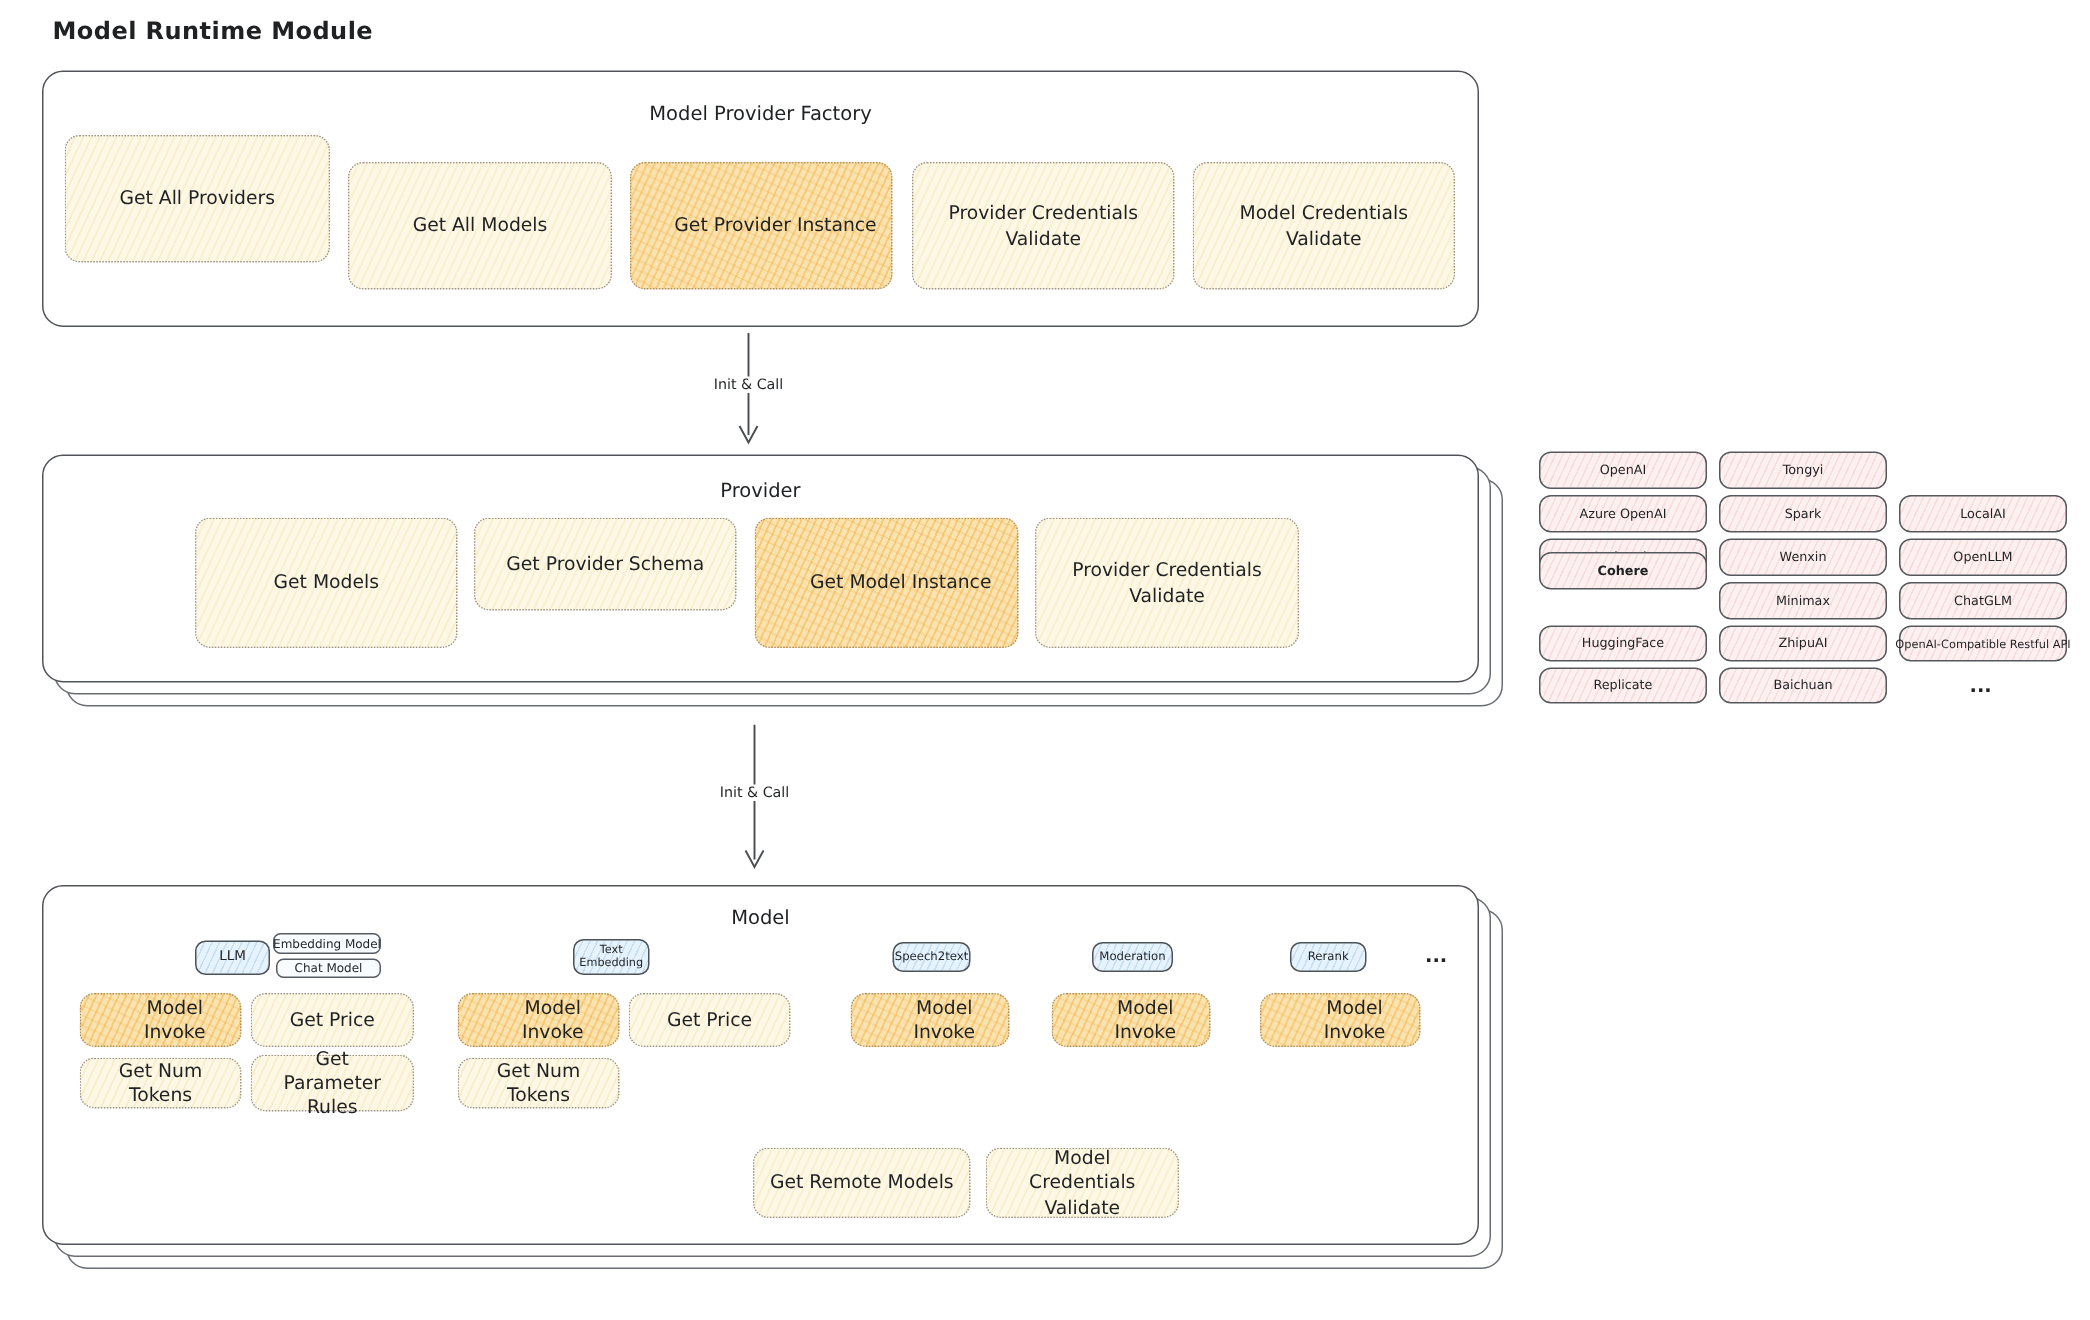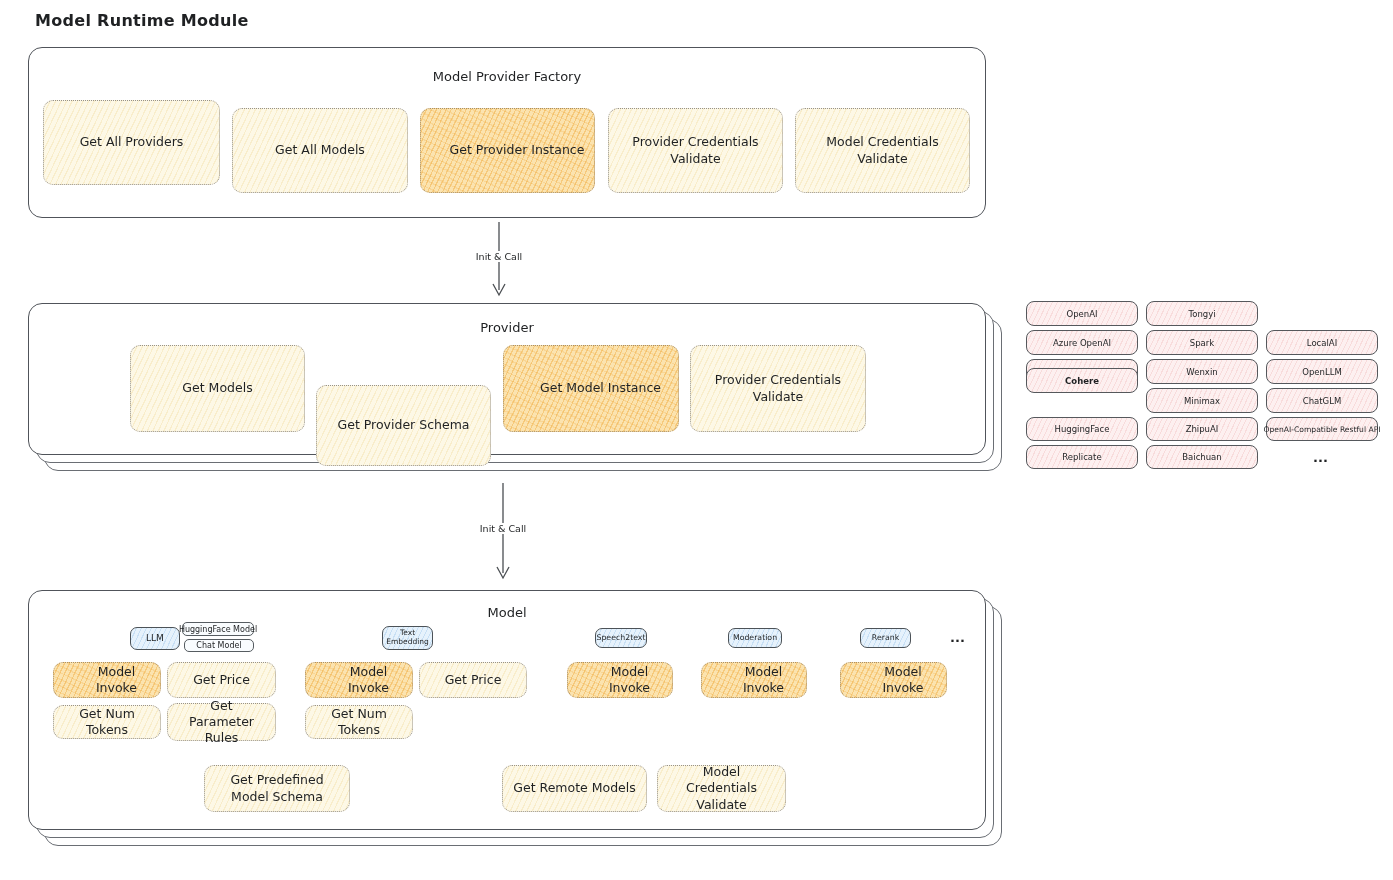--- a/index.html
+++ b/index.html
@@ -128,39 +128,39 @@
 </head>
 <body>
 
 <div class="canvas">
 
   <div class="diagram-title">Model Runtime Module</div>
 
   <div class="container" style="left:28px; top:47px; width:958px; height:171px;"></div>
   <div class="container-label" style="left:28px; top:69px; width:958px;">Model Provider Factory</div>
 
-  <div class="node light" style="left:43px;  top:100px; width:177px; height:85px;">Get All Providers</div>
+  <div class="node light" style="left:43px;  top:90px; width:177px; height:85px;">Get All Providers</div>
   <div class="node light" style="left:232px; top:108px; width:176px; height:85px;">Get All Models</div>
   <div class="node hl" style="left:420px; top:108px; width:175px; height:85px;">Get Provider Instance</div>
   <div class="node light" style="left:608px; top:108px; width:175px; height:85px;">Provider Credentials Validate</div>
   <div class="node light" style="left:795px; top:108px; width:175px; height:85px;">Model Credentials Validate</div>
 
   <svg class="arrow-svg" style="left:489px; top:222px;" width="20" height="76">
     <line x1="10" y1="0" x2="10" y2="68" stroke="#4a4e52" stroke-width="1.3"></line>
     <polyline points="4,62 10,73 16,62" fill="none" stroke="#4a4e52" stroke-width="1.3"></polyline>
   </svg>
   <div class="arrow-label" style="left:469px; top:251px; width:60px;">Init &amp; Call</div>
 
   <div class="stack-layer" style="left:44px; top:319px; width:958px; height:152px;"></div>
   <div class="stack-layer" style="left:36px; top:311px; width:958px; height:152px;"></div>
   <div class="container" style="left:28px; top:303px; width:958px; height:152px;"></div>
   <div class="container-label" style="left:28px; top:320px; width:958px;">Provider</div>
 
   <div class="node light" style="left:130px; top:345px; width:175px; height:87px;">Get Models</div>
-  <div class="node light" style="left:316px; top:345px; width:175px; height:81px;margin-top:40px;">Get Provider Schema</div>
+  <div class="node light" style="left:316px; top:345px; width:175px; height:62px;">Get Provider Schema</div>
   <div class="node hl" style="left:503px; top:345px; width:176px; height:87px;">Get Model Instance</div>
   <div class="node light" style="left:690px; top:345px; width:176px; height:87px;">Provider Credentials Validate</div>
 
   <div class="pink-box" style="left:1026px; top:301px; width:112px; height:25px;">OpenAI</div>
   <div class="pink-box" style="left:1026px; top:330px; width:112px; height:25px;">Azure OpenAI</div>
   <div class="pink-box" style="left:1026px; top:359px; width:112px; height:25px;">Anthropic</div>
   <div class="pink-box" style="left:1026px; top:368px; width:112px; height:25px;font-weight:bold;">Cohere</div>
   <div class="pink-box" style="left:1026px; top:417px; width:112px; height:24px;">HuggingFace</div>
   <div class="pink-box" style="left:1026px; top:445px; width:112px; height:24px;">Replicate</div>
 
@@ -183,38 +183,37 @@
     <polyline points="4,84 10,95 16,84" fill="none" stroke="#4a4e52" stroke-width="1.3"></polyline>
   </svg>
   <div class="arrow-label" style="left:473px; top:523px; width:60px;">Init &amp; Call</div>
 
   <div class="stack-layer" style="left:44px; top:606px; width:958px; height:240px;"></div>
   <div class="stack-layer" style="left:36px; top:598px; width:958px; height:240px;"></div>
   <div class="container" style="left:28px; top:590px; width:958px; height:240px;"></div>
   <div class="container-label" style="left:28px; top:605px; width:958px;">Model</div>
 
   <div class="tag" style="left:130px; top:627px; width:50px; height:23px;">LLM</div>
-  <div class="mini-tag" style="left:182px; top:622px; width:72px; height:14px;">HuggingFace Model</div>
+  <div class="mini-tag" style="left:182px; top:622px; width:72px; height:14px;">Embedding Model</div>
   <div class="mini-tag" style="left:184px; top:639px; width:70px; height:13px;">Chat Model</div>
   <div class="tag" style="left:382px; top:626px; width:51px; height:24px; font-size:7.5px; padding:1px 2px;">Text Embedding</div>
   <div class="tag" style="left:595px; top:628px; width:52px; height:20px; font-size:7.8px;">Speech2text</div>
   <div class="tag" style="left:728px; top:628px; width:54px; height:20px; font-size:7.8px;">Moderation</div>
   <div class="tag" style="left:860px; top:628px; width:51px; height:20px; font-size:7.8px;">Rerank</div>
   <div class="ellipsis-text" style="left:950px; top:630px;">...</div>
 
   <div class="node hl" style="left:53px;  top:662px; width:108px; height:36px;">Model Invoke</div>
   <div class="node light" style="left:167px; top:662px; width:109px; height:36px;">Get Price</div>
   <div class="node light" style="left:53px;  top:705px; width:108px; height:34px;">Get Num Tokens</div>
   <div class="node light" style="left:167px; top:703px; width:109px; height:38px;">Get Parameter Rules</div>
 
   <div class="node hl" style="left:305px; top:662px; width:108px; height:36px;">Model Invoke</div>
   <div class="node light" style="left:419px; top:662px; width:108px; height:36px;">Get Price</div>
   <div class="node light" style="left:305px; top:705px; width:108px; height:34px;">Get Num Tokens</div>
 
   <div class="node hl" style="left:567px; top:662px; width:106px; height:36px;">Model Invoke</div>
   <div class="node hl" style="left:701px; top:662px; width:106px; height:36px;">Model Invoke</div>
   <div class="node hl" style="left:840px; top:662px; width:107px; height:36px;">Model Invoke</div>
 
-  <div class="node light" style="left:204px; top:765px; width:146px; height:47px;">Get Predefined Model Schema</div>
   <div class="node light" style="left:502px; top:765px; width:145px; height:47px;">Get Remote Models</div>
   <div class="node light" style="left:657px; top:765px; width:129px; height:47px;">Model Credentials Validate</div>
 
 </div>
 
 </body></html>

